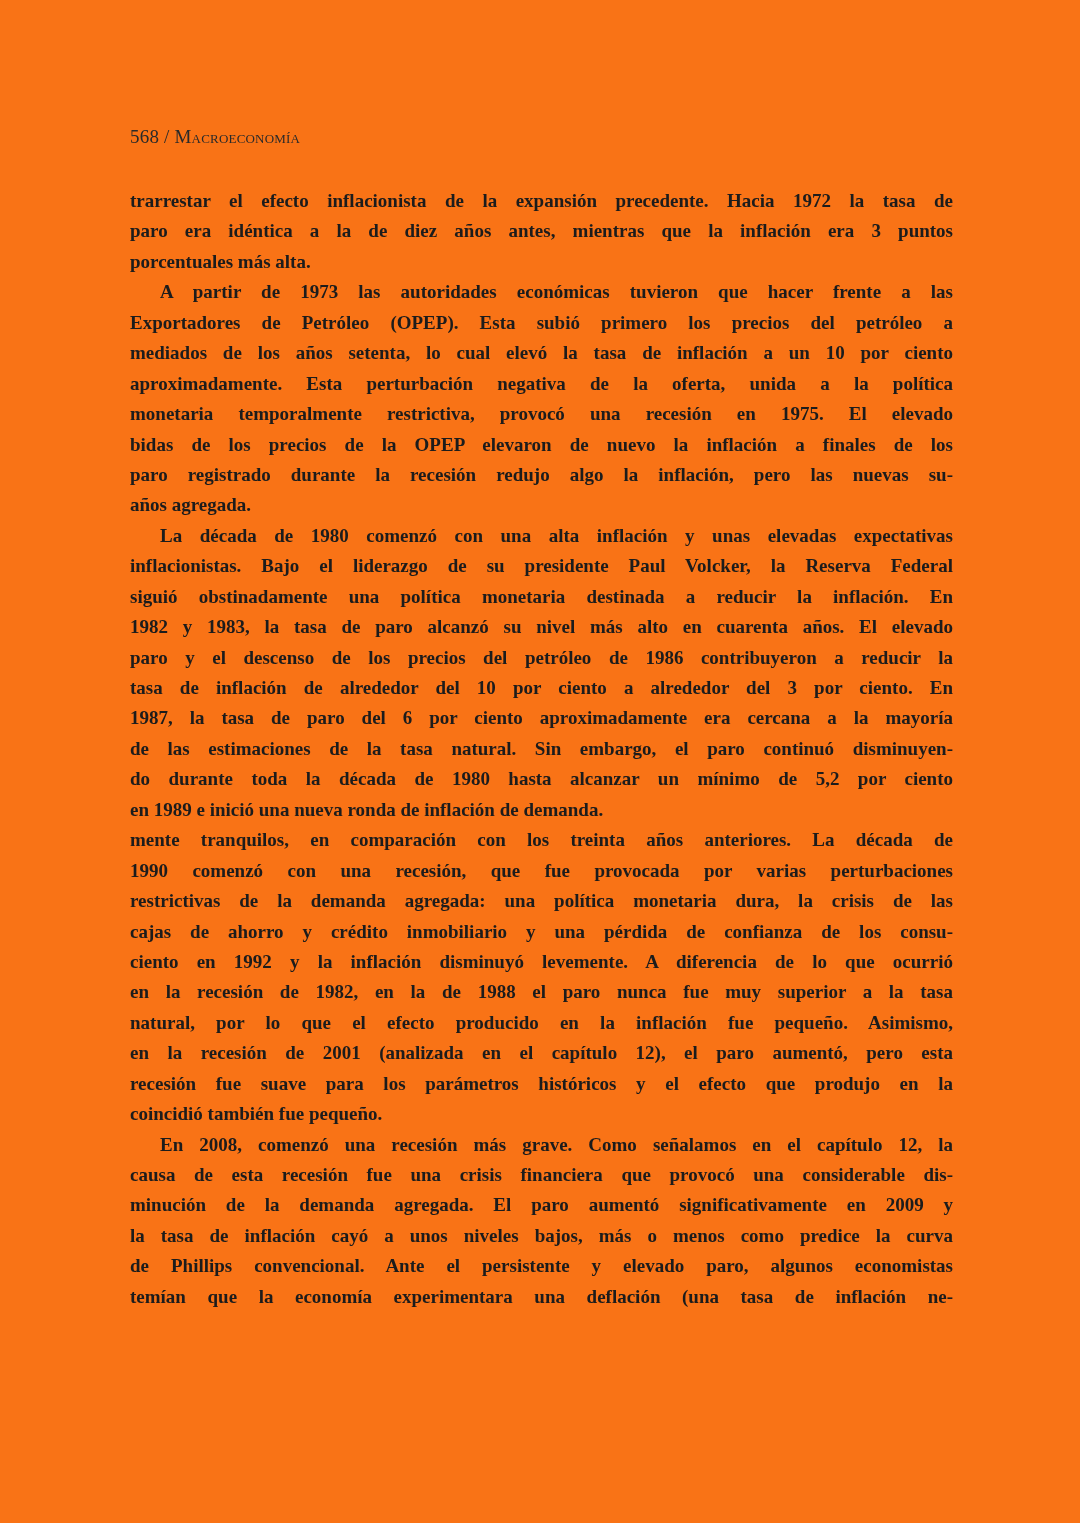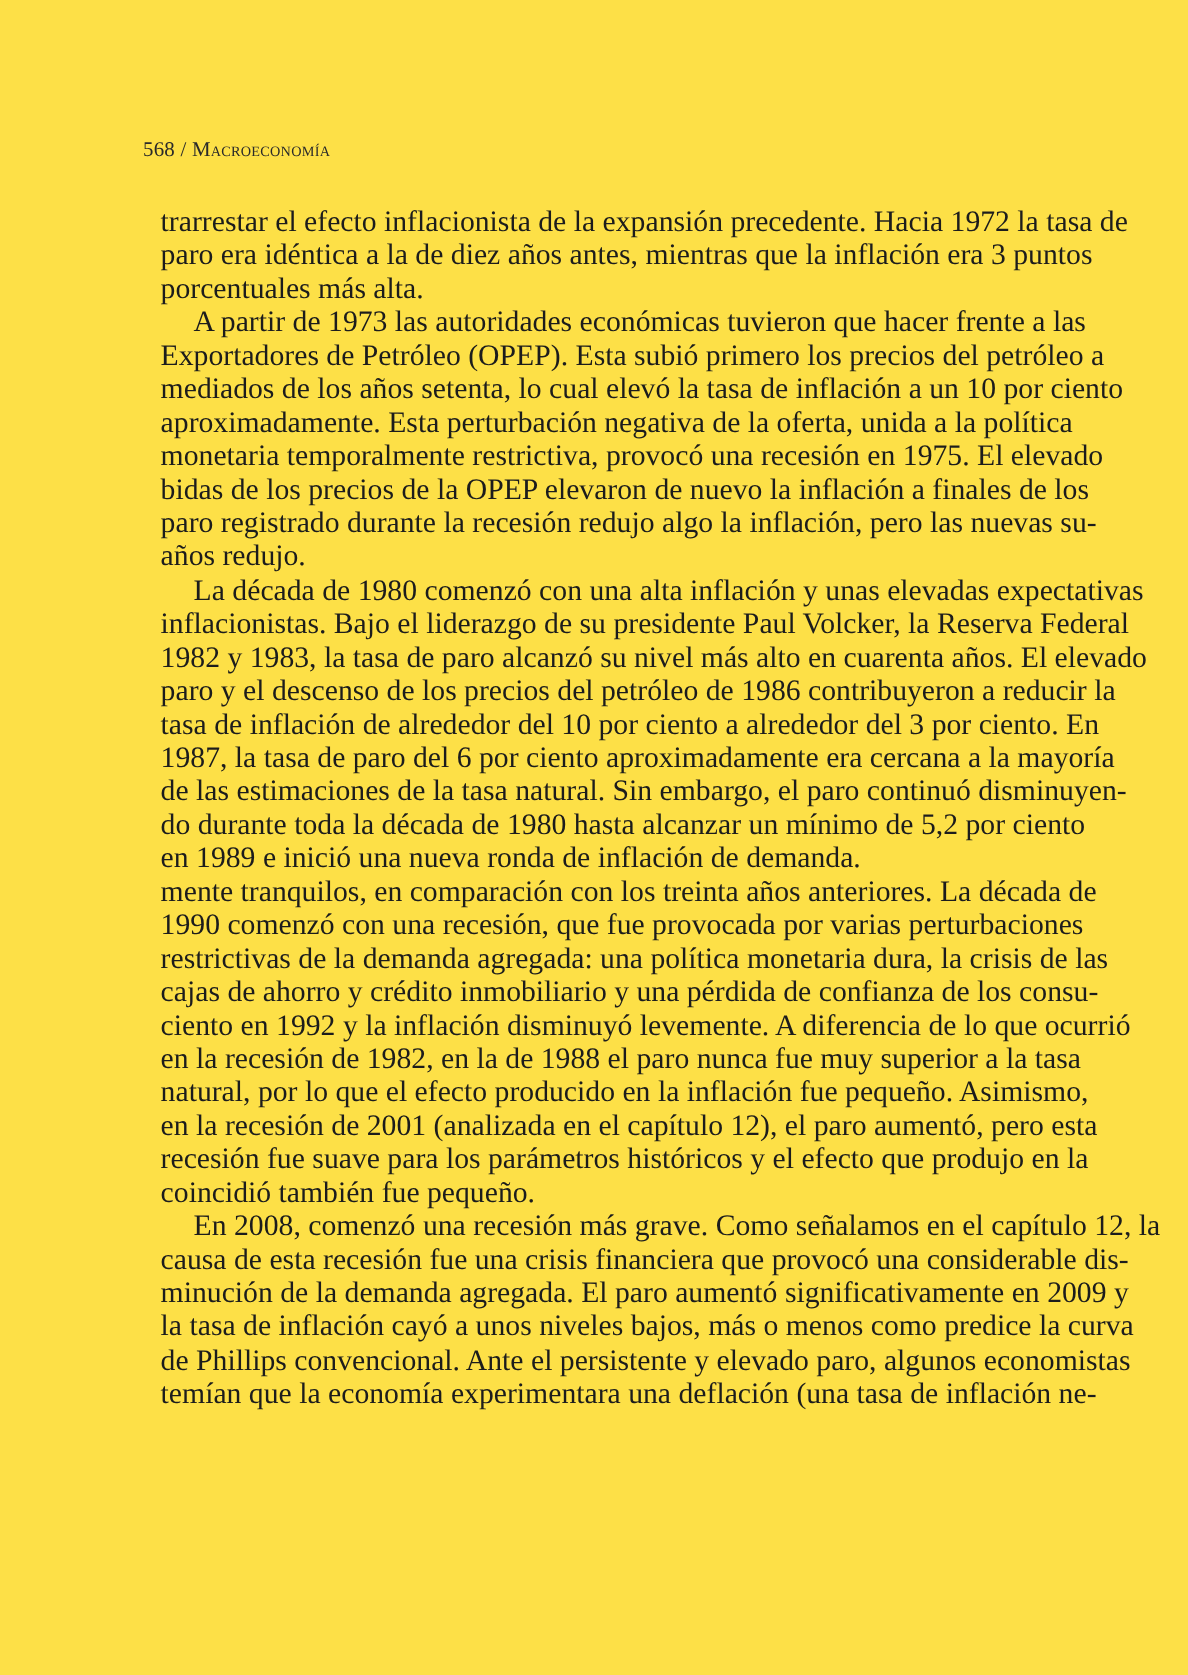--- a/index.html
+++ b/index.html
@@ -1,27 +1,27 @@
 <!DOCTYPE html>
 <html><head>
 <meta charset="utf-8">
 <style>
   html, body { margin: 0; padding: 0; background: #ffffff; }
   body { width: 1080px; height: 1523px; position: relative; overflow: hidden; }
-  .page { position: absolute; left: 0; top: 0; width: 1080px; height: 1523px; background: #fde047; }
+  .page { position: absolute; left: 0; top: 0; width: 1080px; height: 1523px; background: #f97316; }
   .running-head {
     position: absolute; left: 130px; top: 126px;
     font-family: "Liberation Serif", "DejaVu Serif", serif;
     font-size: 19px; color: #2a2a2a; letter-spacing: 0.2px; white-space: nowrap;
   }
   .running-head .title { font-variant: small-caps; }
   .body-text {
-    position: absolute; left: 146px; top: 186px; width: 823px;
+    position: absolute; left: 130px; top: 186px; width: 823px;
     font-family: "Liberation Serif", "DejaVu Serif", serif;
-    font-size: 27px; line-height: 30.45px; color: #1c1c1c;
+    font-size: 19px; line-height: 30.45px; color: #1c1c1c; font-weight: bold;
   }
   .line { display: block; height: 30.45px; white-space: nowrap; text-align: justify; text-align-last: justify; }
   .line.last { text-align-last: left; }
   .line.indent { text-indent: 30px; }
 </style>
 </head>
 <body>
 
 <div class="page">
   <div class="running-head">
@@ -35,25 +35,26 @@
         <span class="line last">porcentuales más alta.</span>
       </div>
       <div>
         <span class="line indent">A partir de 1973 las autoridades económicas tuvieron que hacer frente a las</span>
         <span class="line">Exportadores de Petróleo (OPEP). Esta subió primero los precios del petróleo a</span>
         <span class="line">mediados de los años setenta, lo cual elevó la tasa de inflación a un 10 por ciento</span>
         <span class="line">aproximadamente. Esta perturbación negativa de la oferta, unida a la política</span>
         <span class="line">monetaria temporalmente restrictiva, provocó una recesión en 1975. El elevado</span>
         <span class="line">bidas de los precios de la OPEP elevaron de nuevo la inflación a finales de los</span>
         <span class="line">paro registrado durante la recesión redujo algo la inflación, pero las nuevas su-</span>
-        <span class="line last">años redujo.</span>
+        <span class="line last">años agregada.</span>
       </div>
       <div>
         <span class="line indent">La década de 1980 comenzó con una alta inflación y unas elevadas expectativas</span>
         <span class="line">inflacionistas. Bajo el liderazgo de su presidente Paul Volcker, la Reserva Federal</span>
+        <span class="line">siguió obstinadamente una política monetaria destinada a reducir la inflación. En</span>
         <span class="line">1982 y 1983, la tasa de paro alcanzó su nivel más alto en cuarenta años. El elevado</span>
         <span class="line">paro y el descenso de los precios del petróleo de 1986 contribuyeron a reducir la</span>
         <span class="line">tasa de inflación de alrededor del 10 por ciento a alrededor del 3 por ciento. En</span>
         <span class="line">1987, la tasa de paro del 6 por ciento aproximadamente era cercana a la mayoría</span>
         <span class="line">de las estimaciones de la tasa natural. Sin embargo, el paro continuó disminuyen-</span>
         <span class="line">do durante toda la década de 1980 hasta alcanzar un mínimo de 5,2 por ciento</span>
         <span class="line last">en 1989 e inició una nueva ronda de inflación de demanda.</span>
       </div>
       <div>
         <span class="line">mente tranquilos, en comparación con los treinta años anteriores. La década de</span>

